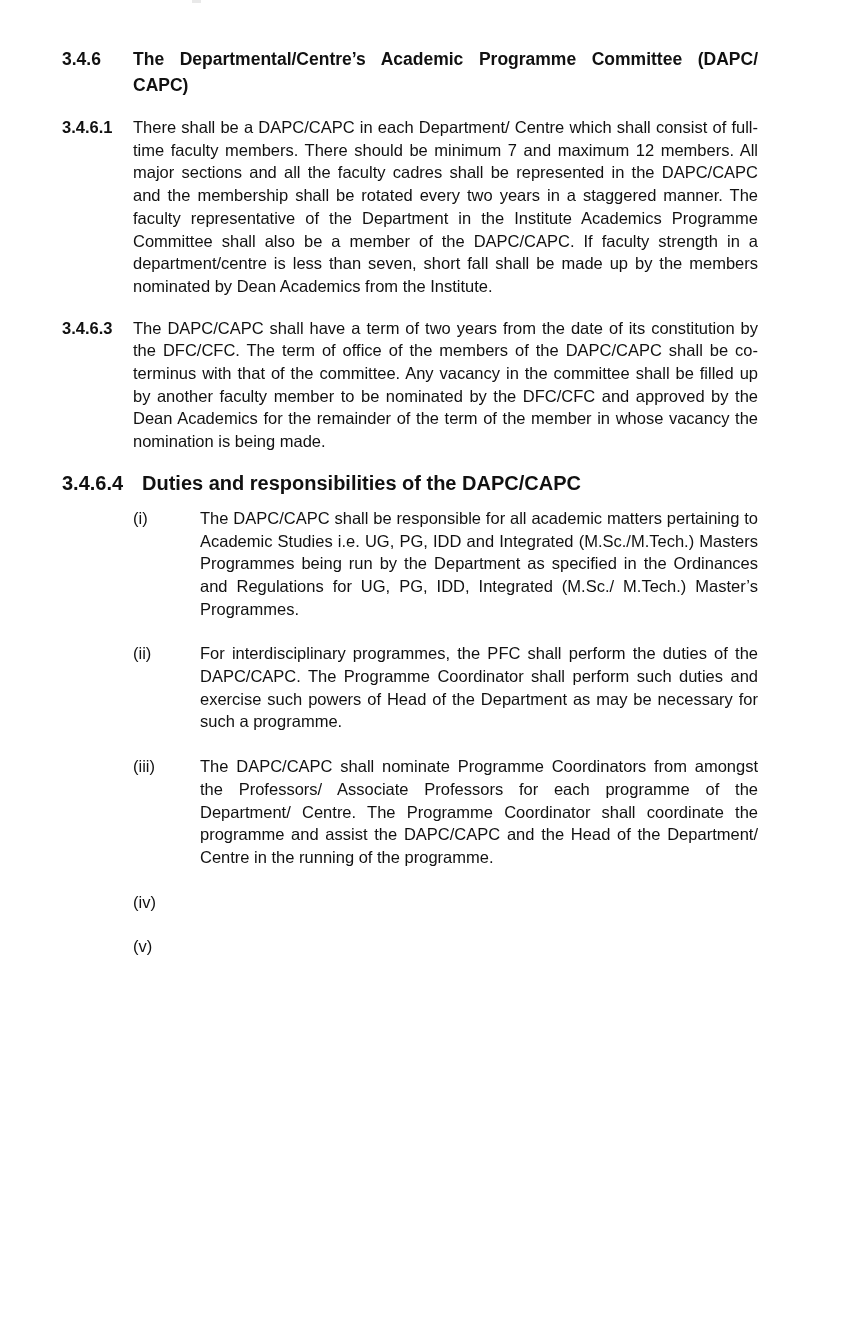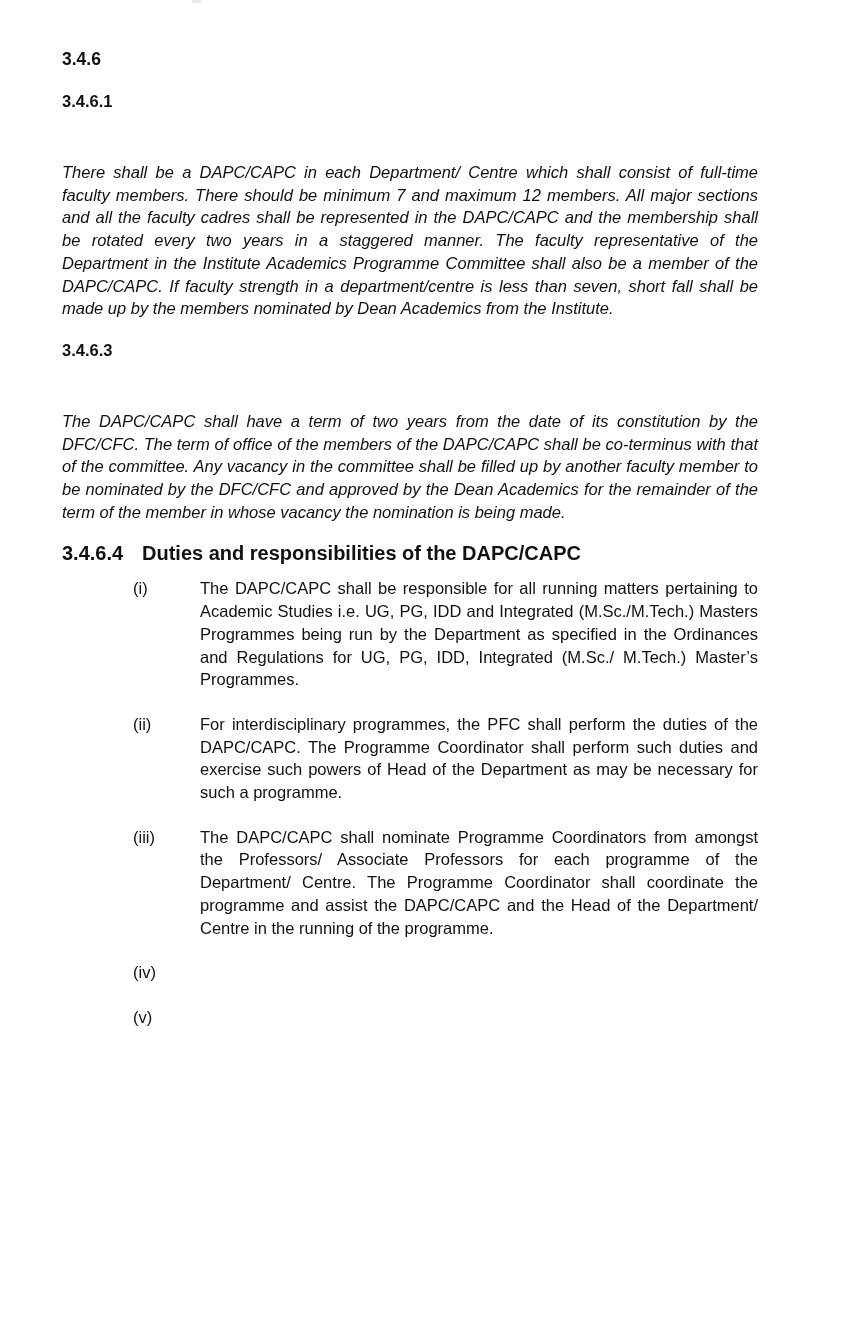--- a/index.html
+++ b/index.html
@@ -31,23 +31,22 @@
     font-size: 17.5px;
     line-height: 26px;
     font-weight: 700;
     margin-bottom: 18px;
   }
   .heading .txt { flex: 1; text-align: justify; }
   .clause {
     font-size: 16.5px;
     line-height: 22.7px;
     margin-bottom: 19px;
-    flex-direction: column;
   }
-  .clause .txt { flex: 1; text-align: justify; font-style: italic; }
+  .clause .txt { flex: 1; text-align: justify; }
   .subheading {
     font-size: 20px;
     line-height: 23px;
     font-weight: 700;
     margin-bottom: 12px;
   }
   .subheading .num { flex: 0 0 80px; }
   .subheading .txt { flex: 1; }
   .duty {
     display: flex;
@@ -61,20 +60,21 @@
 </style>
 </head>
 <body>
 
 <div class="page">
 
   <div class="stray-mark"></div>
 
   <div class="row heading">
     <span class="num">3.4.6</span>
+    <span class="txt">The Departmental/Centre’s Academic Programme Committee (DAPC/​CAPC)</span>
   </div>
 
   <div class="row clause">
     <span class="num">3.4.6.1</span>
     <span class="txt">There shall be a DAPC/CAPC in each Department/ Centre which shall consist of full-time faculty members. There should be minimum 7 and maximum 12 members. All major sections and all the faculty cadres shall be represented in the DAPC/CAPC and the membership shall be rotated every two years in a staggered manner.  The faculty representative of the Department in the Institute Academics Programme Committee shall also be a member of the DAPC/CAPC. If faculty strength in a department/centre is less than seven, short fall shall be made up by the members nominated by Dean Academics from the Institute.</span>
   </div>
 
 
   <div class="row clause">
     <span class="num">3.4.6.3</span>
@@ -83,21 +83,21 @@
 
   <div class="row subheading">
     <span class="num">3.4.6.4</span>
     <span class="txt">Duties and responsibilities of the DAPC/CAPC</span>
   </div>
 
   <div>
 
     <div class="duty">
       <span class="marker">(i)</span>
-      <span class="txt">The DAPC/CAPC shall be responsible for all running matters pertaining to Academic Studies i.e. UG, PG, IDD and Integrated (M.Sc./M.Tech.) Masters Programmes being run by the Department as specified in the Ordinances and Regulations for UG, PG, IDD, Integrated (M.Sc./ M.Tech.) Master’s Programmes.</span>
+      <span class="txt">The DAPC/CAPC shall be responsible for all academic matters pertaining to Academic Studies i.e. UG, PG, IDD and Integrated (M.Sc./M.Tech.) Masters Programmes being run by the Department as specified in the Ordinances and Regulations for UG, PG, IDD, Integrated (M.Sc./ M.Tech.) Master’s Programmes.</span>
     </div>
 
     <div class="duty">
       <span class="marker">(ii)</span>
       <span class="txt">For interdisciplinary programmes, the PFC shall perform the duties of the DAPC/CAPC. The Programme Coordinator shall perform such duties and exercise such powers of Head of the Department as may be necessary for such a programme.</span>
     </div>
 
     <div class="duty">
       <span class="marker">(iii)</span>
       <span class="txt">The DAPC/CAPC shall nominate Programme Coordinators from amongst the Professors/ Associate Professors for each programme of the Department/ Centre. The Programme Coordinator shall coordinate the programme and assist the DAPC/CAPC and the Head of the Department/ Centre in the running of the programme.</span>

